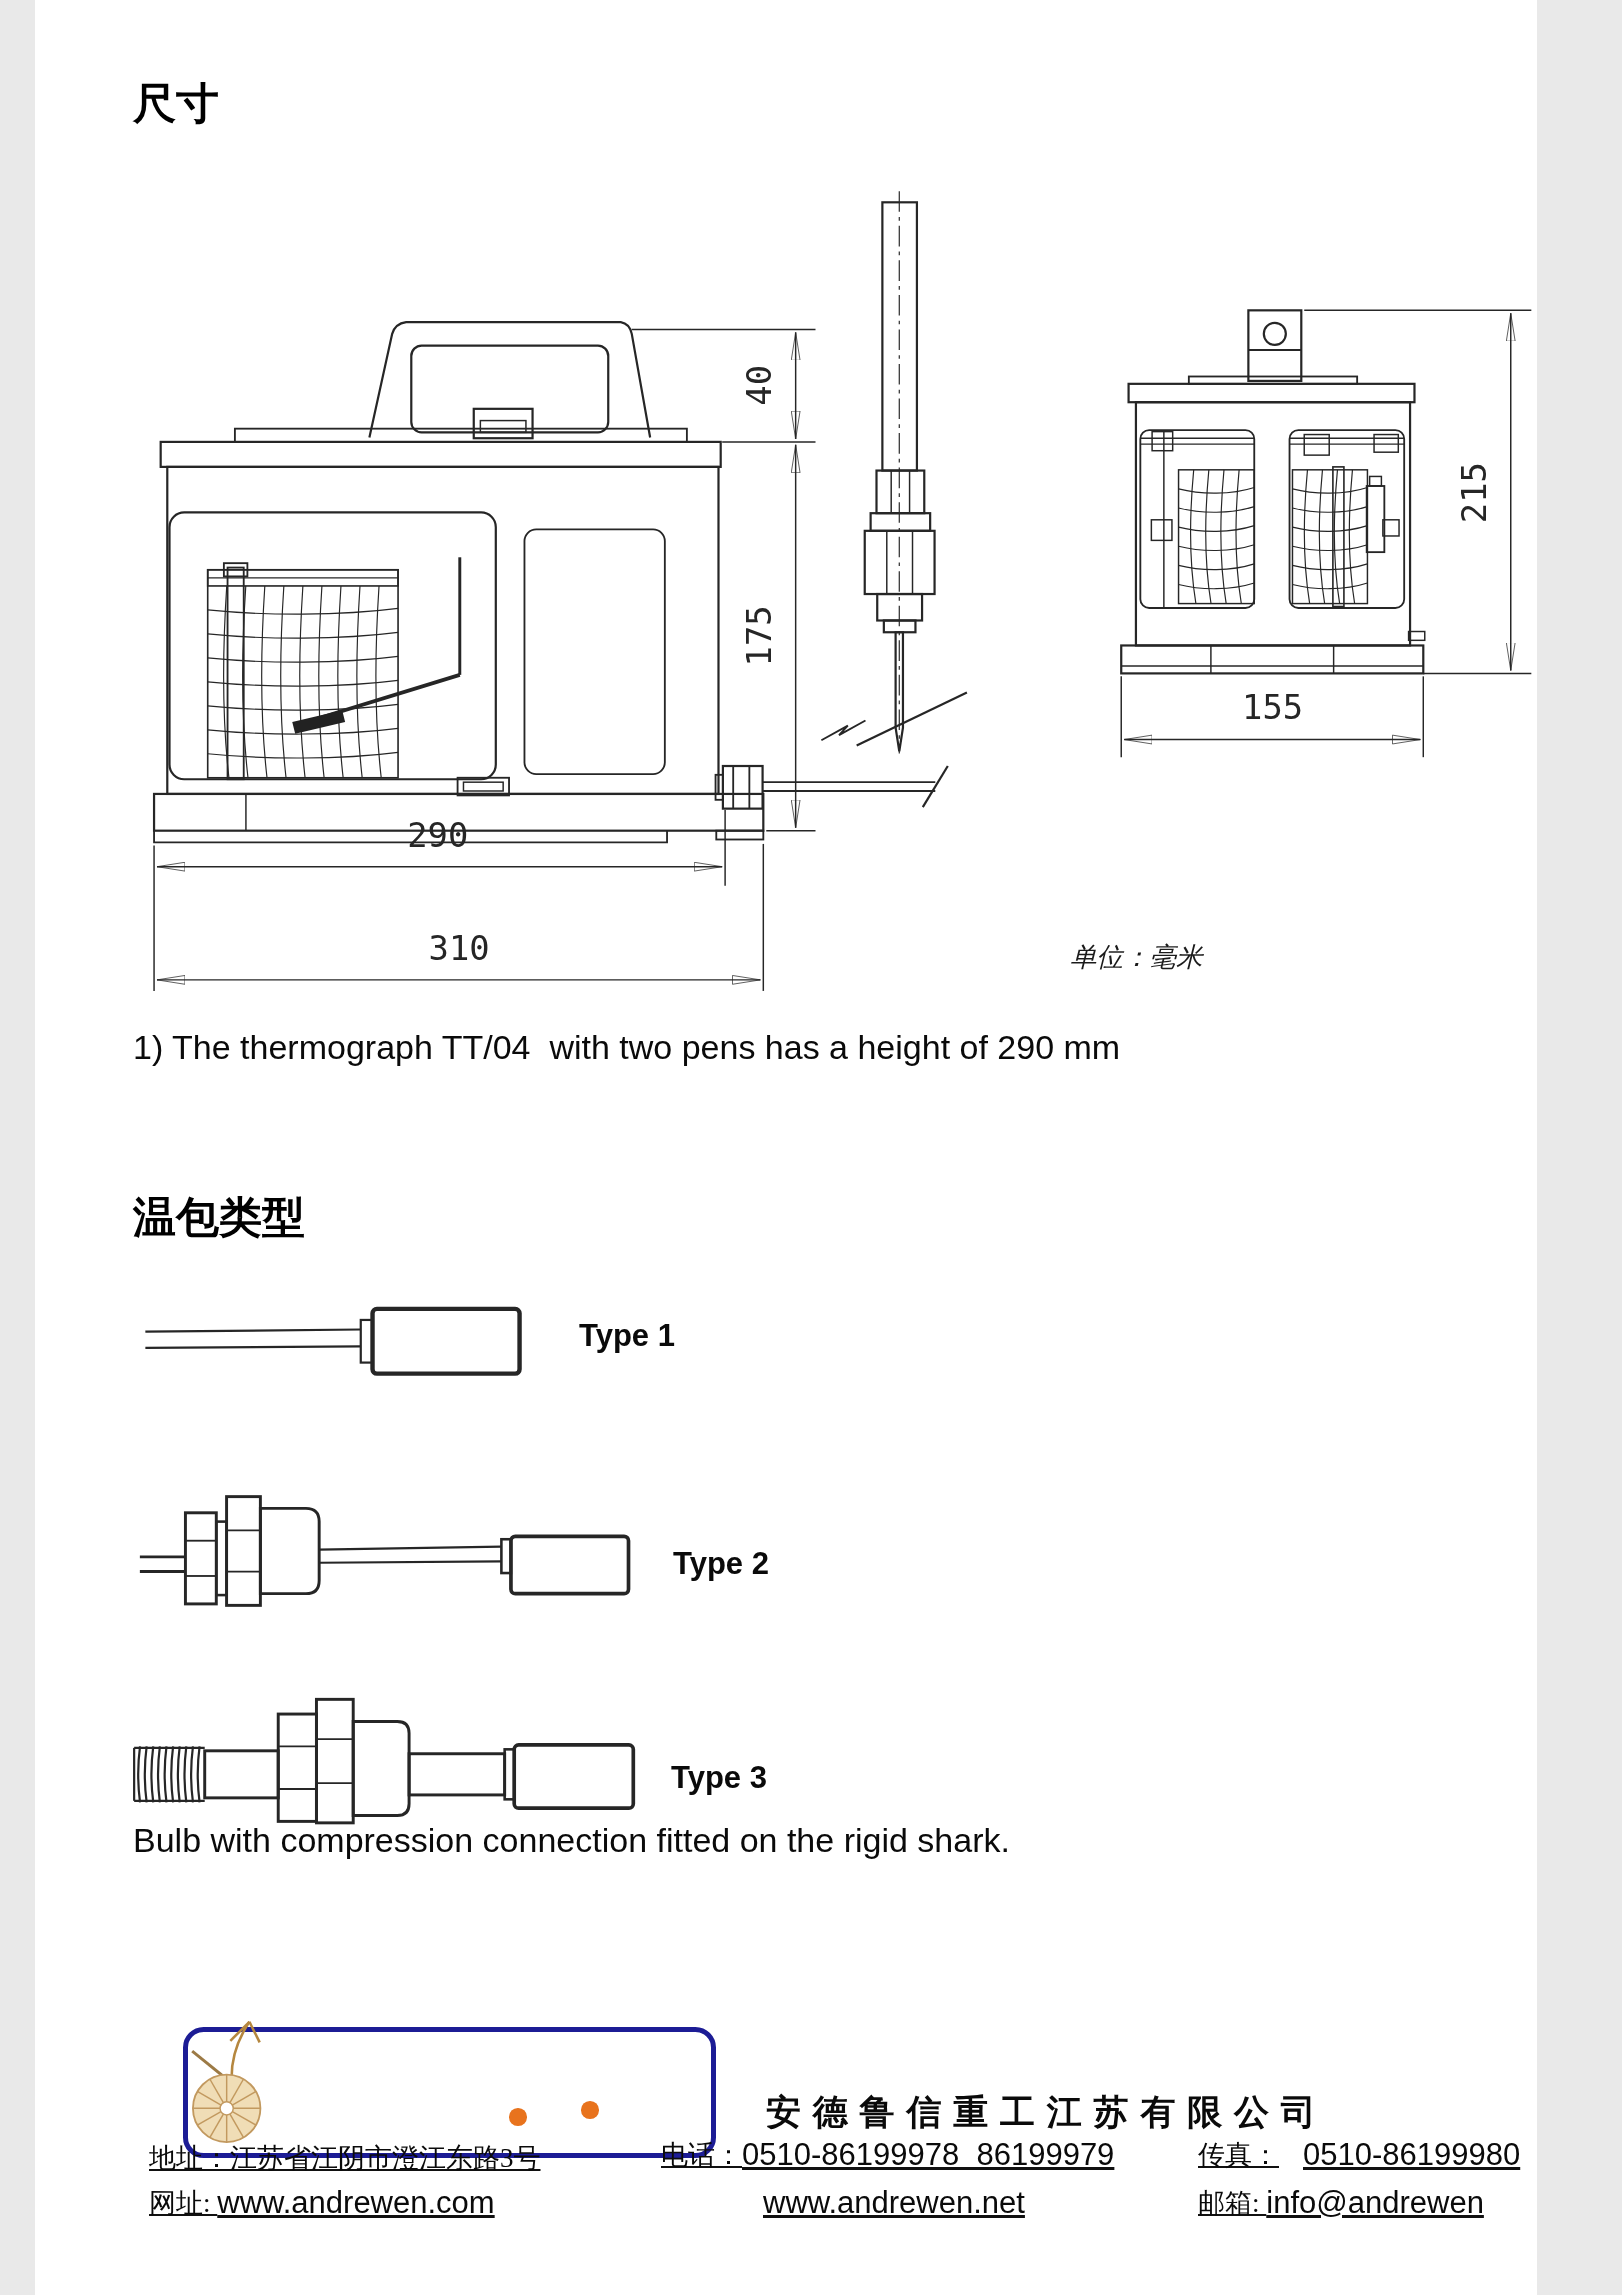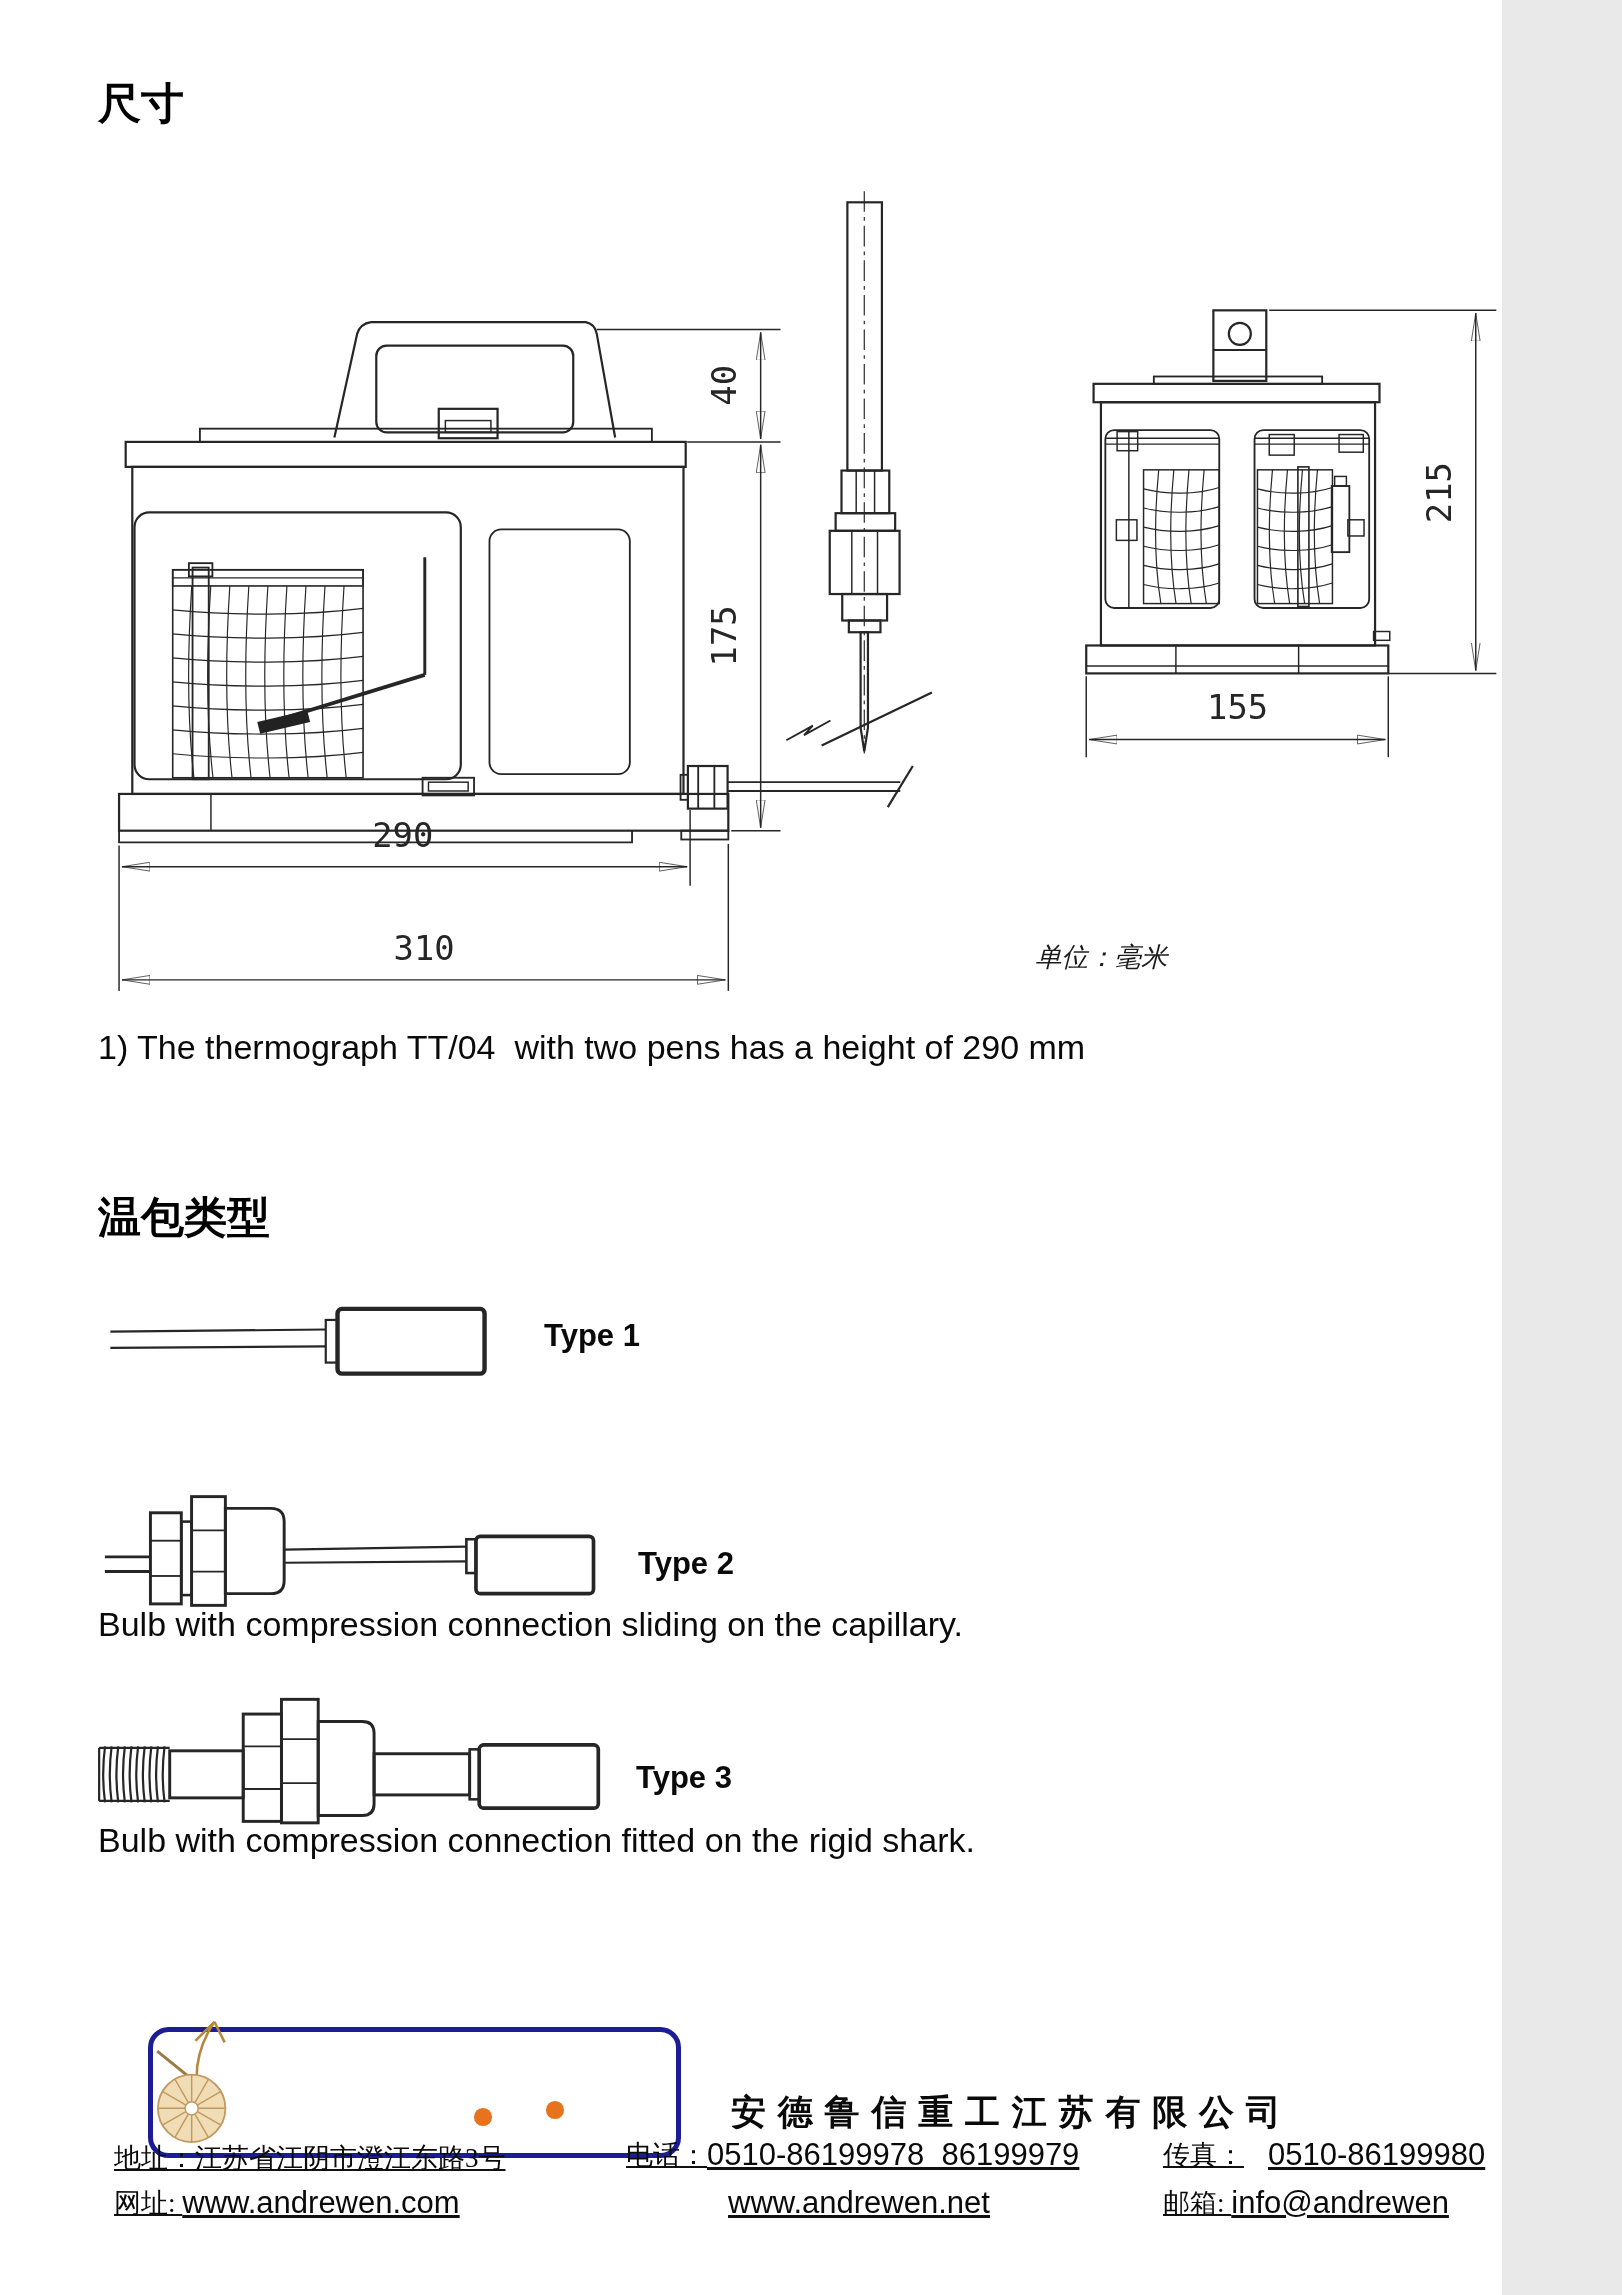--- a/index.html
+++ b/index.html
@@ -1,17 +1,17 @@
 <!DOCTYPE html>
 <html style="font-size:11.8px"><head>
 <meta charset="utf-8">
 <style>
   html,body{margin:0;padding:0;background:#e9e9e9;}
   #page{position:relative;width:1502px;height:2295px;background:#ffffff;overflow:hidden;
-        font-family:"Liberation Sans",sans-serif;color:#111;}
+        font-family:"Liberation Sans",sans-serif;color:#111;margin-left:35px;}
   .abs{position:absolute;}
   .cn-title{font-family:"Liberation Serif",serif;font-weight:700;font-size:43px;color:#000;}
   .body-text{font-size:34px;color:#0a0a0a;white-space:pre-wrap;}
   .type-label{font-size:31px;font-weight:700;color:#0a0a0a;}
   .italic-note{font-size:34px;font-style:italic;color:#0a0a0a;line-height:2.05;width:1463px;}
   .unit-note{font-family:"Liberation Serif",serif;font-style:italic;font-size:26.5px;color:#1a1a1a;}
   svg{position:absolute;overflow:visible;}
   .draw line,.draw path,.draw rect,.draw circle,.draw polyline{stroke:#262626;fill:none;}
   .grid path{stroke:#262626;stroke-width:1.6;fill:none;}
   .dim{font-family:"DejaVu Sans Mono",monospace;font-size:46px;fill:#262626;stroke:none;}
@@ -224,21 +224,20 @@
     <rect x="126" y="6" width="46" height="148" stroke-width="4"></rect>
     <line x1="126" y1="52" x2="172" y2="52" stroke-width="2.5"></line>
     <line x1="126" y1="108" x2="172" y2="108" stroke-width="2.5"></line>
     <path d="M172,22 h62 q18,0 18,18 v80 q0,18 -18,18 h-62 z" stroke-width="4"></path>
     <line x1="252" y1="78" x2="500" y2="74" stroke-width="3"></line>
     <line x1="252" y1="96" x2="500" y2="94" stroke-width="3"></line>
     <rect x="500" y="64" width="13" height="46" stroke-width="3.5"></rect>
     <rect x="513" y="60" width="160" height="78" rx="6" stroke-width="5"></rect>
   </svg>
   <div class="abs type-label" style="left:638px;top:1546px;">Type 2</div>
-  <div class="abs body-text" style="left:98px;top:1605px;">Bulb with compression connection sliding on the capillary.</div>
 
   <svg class="draw" style="left:96px;top:1692px;" width="515" height="136" viewBox="0 0 700 185">
     <line x1="4" y1="76" x2="100" y2="76" stroke-width="3"></line>
     <line x1="4" y1="148" x2="100" y2="148" stroke-width="3"></line>
     <line x1="4" y1="76" x2="4" y2="148" stroke-width="3"></line>
     <path d="M12,74 q-5,38 0,76 M21,74 q-5,38 0,76 M30,74 q-5,38 0,76 M39,74 q-5,38 0,76
              M48,74 q-5,38 0,76 M57,74 q-5,38 0,76 M66,74 q-5,38 0,76 M75,74 q-5,38 0,76
              M84,74 q-5,38 0,76 M93,74 q-5,38 0,76" stroke-width="3"></path>
     <rect x="100" y="80" width="100" height="64" stroke-width="4"></rect>
     <rect x="200" y="30" width="52" height="146" stroke-width="4"></rect>

